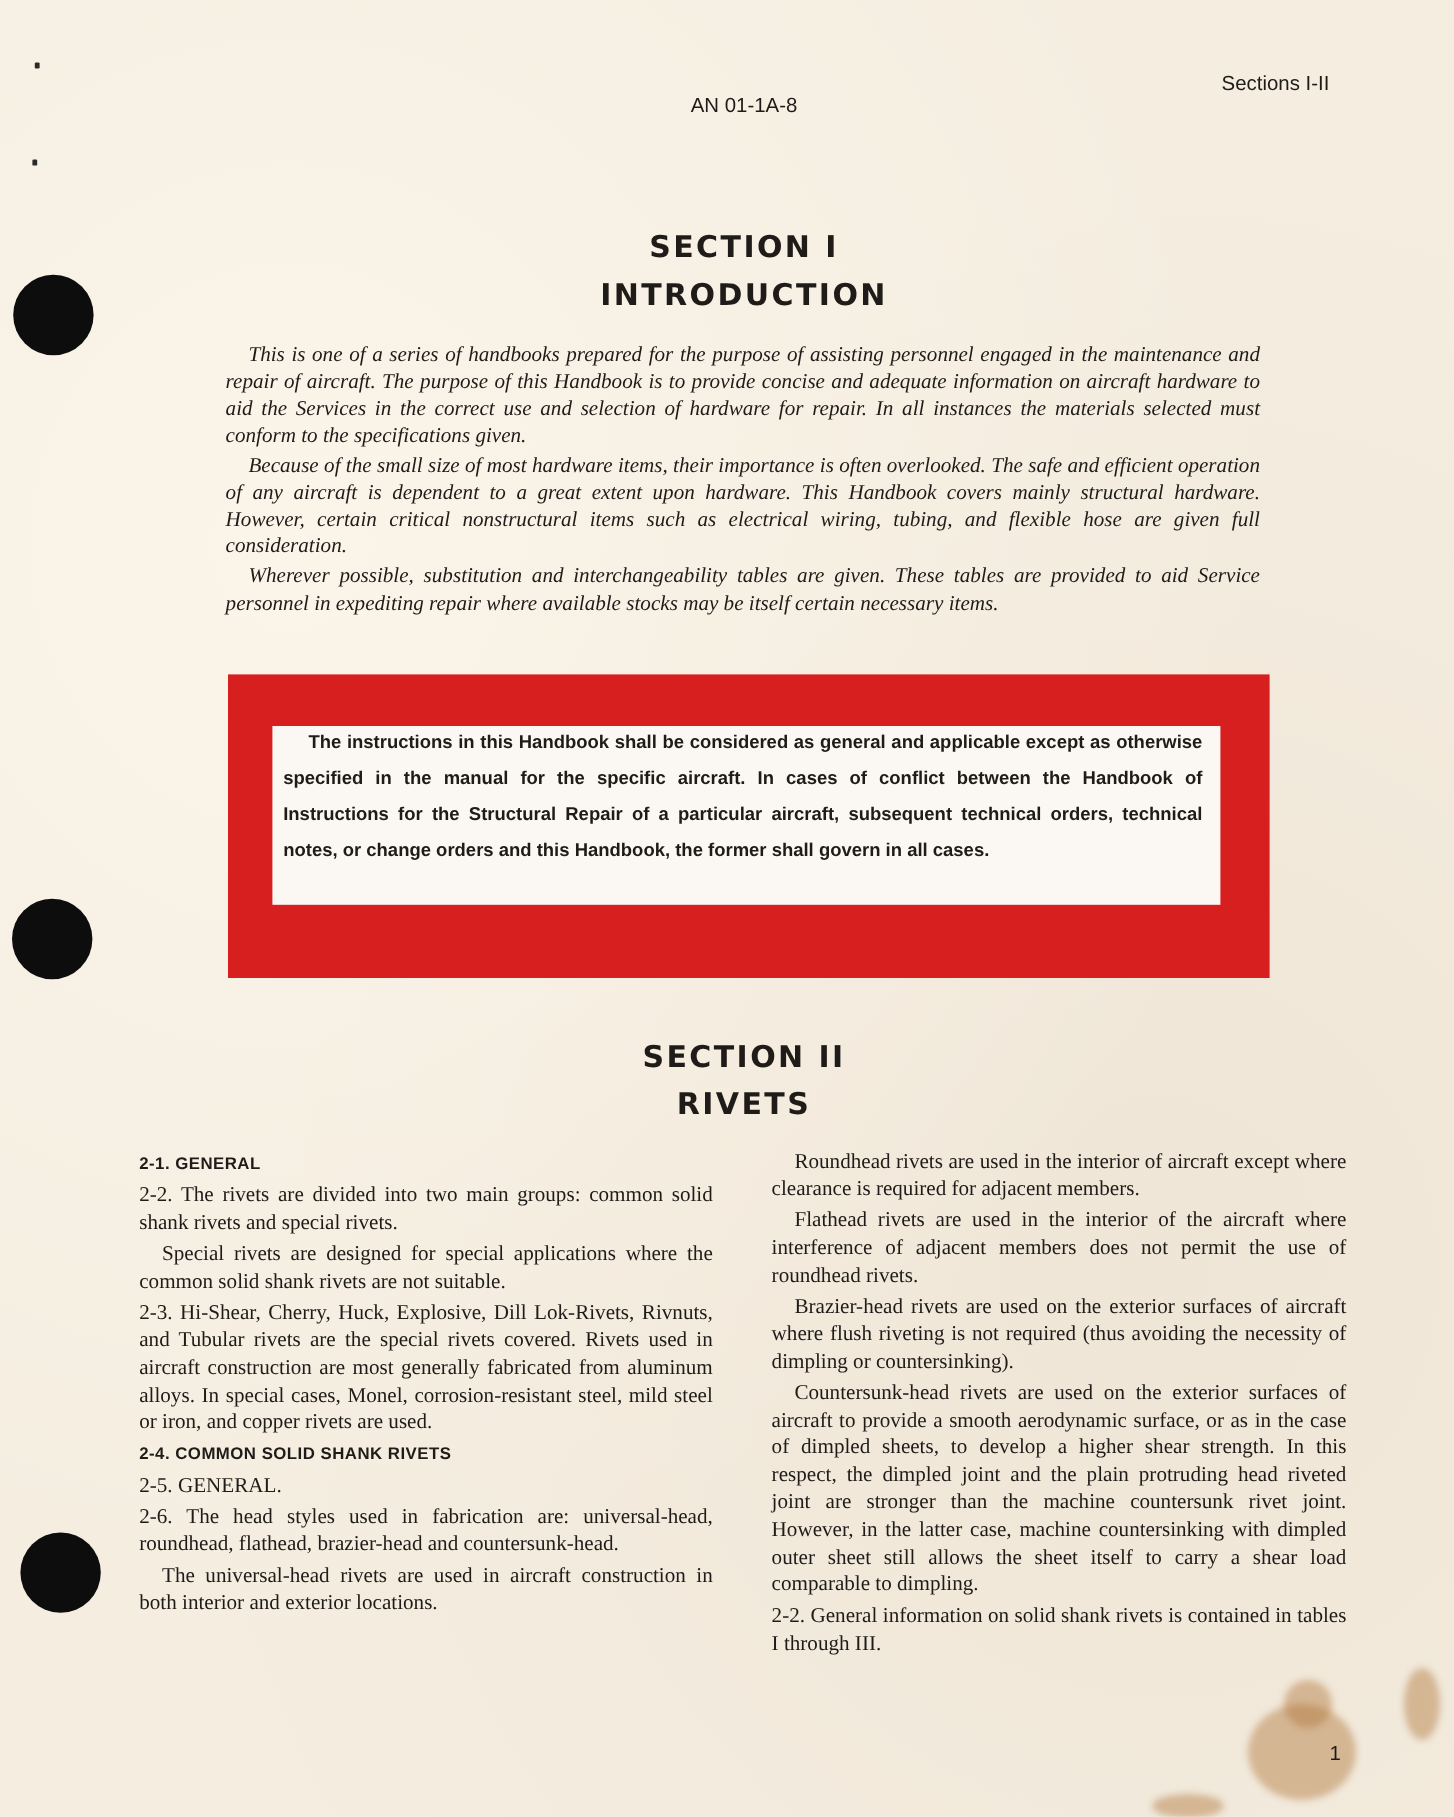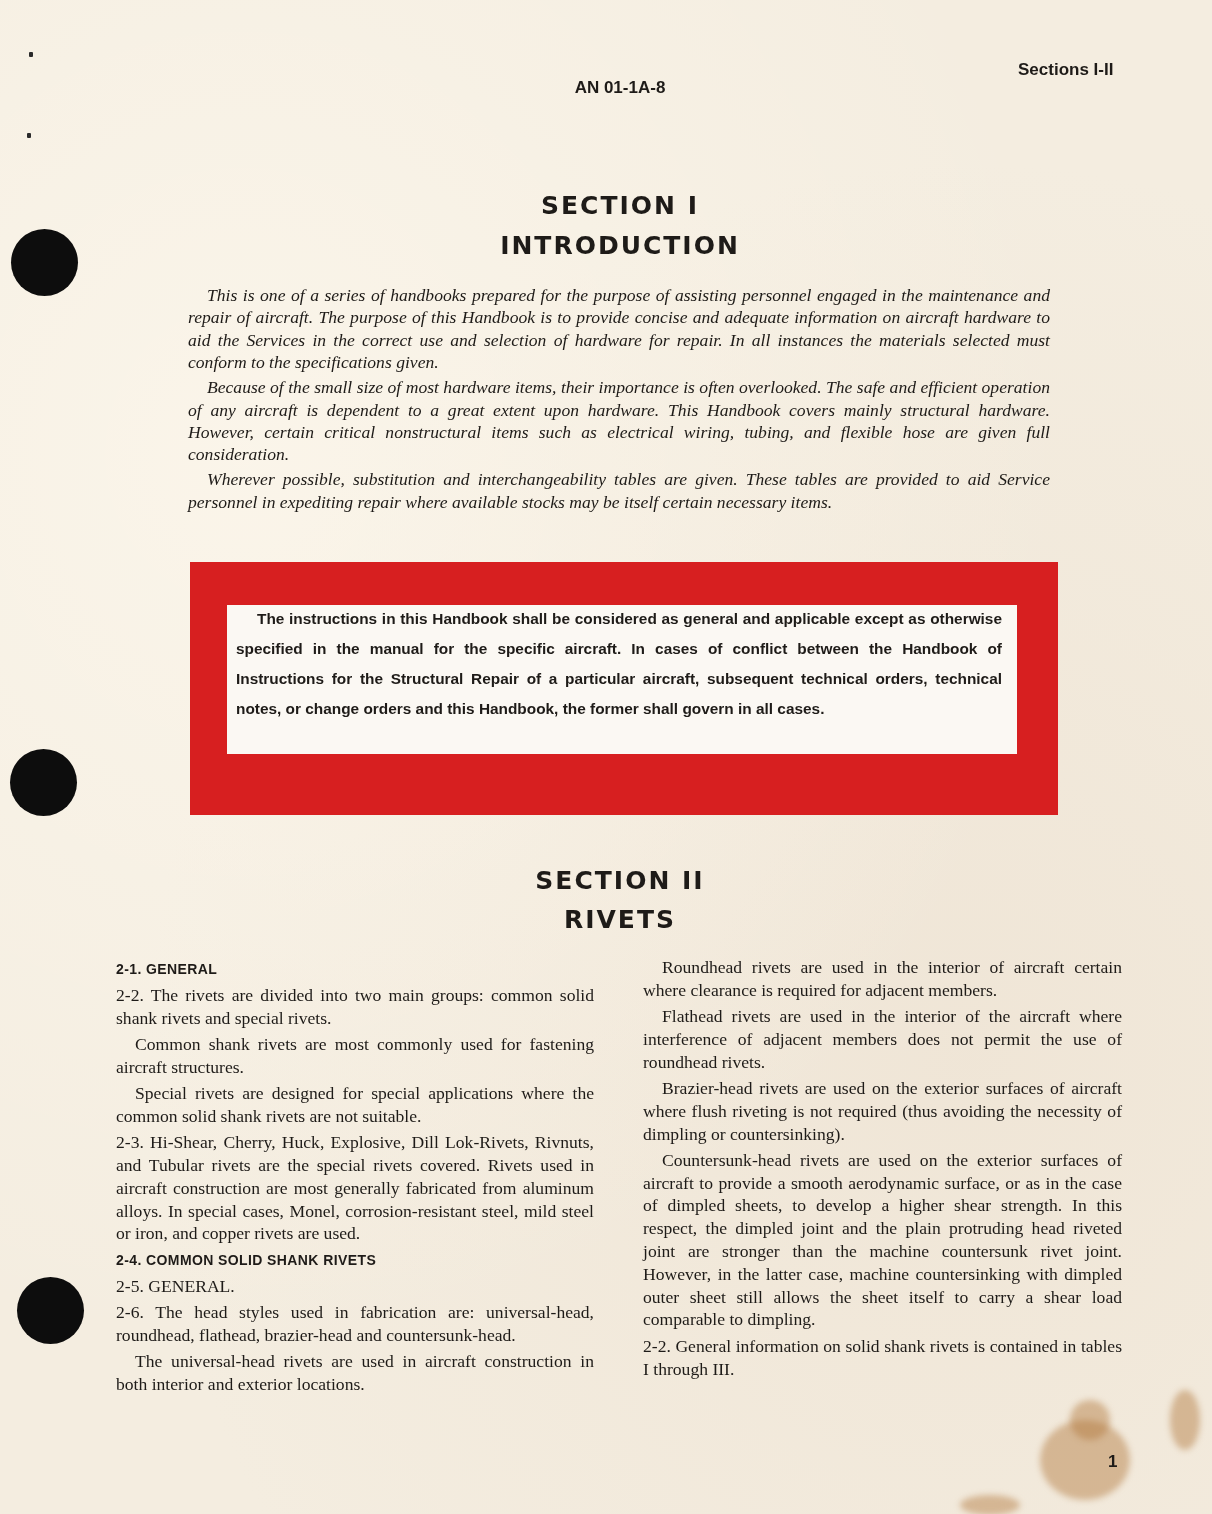--- a/index.html
+++ b/index.html
@@ -6,21 +6,21 @@
   body {
     width:1212px; height:1514px; position:relative; overflow:hidden;
     background:#f4ede0;
     background-image:
       radial-gradient(ellipse at 20% 30%, rgba(255,250,240,0.6), transparent 60%),
       radial-gradient(ellipse at 80% 70%, rgba(235,222,205,0.5), transparent 60%);
     color:#1e1b18;
     font-family:"Liberation Serif", "DejaVu Serif", serif;
   }
   .abs { position:absolute; }
-  .sans { font-family:"Liberation Sans", "DejaVu Sans", sans-serif; font-weight:bold; }
+  .sans { font-family:"Liberation Sans", "DejaVu Sans", sans-serif; font-weight:normal; }
   .hole { position:absolute; border-radius:50%; background:#0d0d0d; }
   .mark { position:absolute; width:4px; height:5px; background:#2a2a2a; border-radius:1px; }
   .header-right { left:1018px; top:60px; font-size:17px; }
   .header-center { left:0; width:1240px; top:78px; text-align:center; font-size:17px; }
   .sec-title { left:0; width:1240px; text-align:center; font-size:25px; letter-spacing:2px; font-family:"DejaVu Sans", sans-serif; font-weight:bold; }
   .intro { left:188px; width:862px; top:284px; font-size:17.6px; line-height:22.4px; text-align:justify;font-style:italic; }
   .intro p { margin:0 0 2.5px 0; text-indent:19px; }
   .redbox { left:190px; top:562px; width:868px; height:253px; background:#d71f20; }
   .whitebox { position:absolute; left:37px; top:43px; width:790px; height:149px; background:#fbf8f3; }
   .whitebox p { margin:0; padding:0 15px 0 9px; font-family:"Liberation Sans", sans-serif; font-weight:bold; font-size:15.4px; line-height:30px; text-align:justify; text-align-last:left; position:relative; top:-1px; }
@@ -64,30 +64,29 @@
     <p style="text-indent:21px;">The instructions in this Handbook shall be considered as general and applicable except as otherwise specified in the manual for the specific aircraft. In cases of conflict between the Handbook of Instructions for the Structural Repair of a particular aircraft, subsequent technical orders, technical notes, or change orders and this Handbook, the former shall govern in all cases.</p>
   </div>
 </div>
 
 <div class="abs sec-title" style="top:866px;">SECTION II</div>
 <div class="abs sec-title" style="top:905px;">RIVETS</div>
 
 <div class="abs col left">
   <h3>2-1. GENERAL</h3>
   <p>2-2. The rivets are divided into two main groups: common solid shank rivets and special rivets.</p>
-  <p class="ind">Common shank rivets are most commonly used for fastening aircraft structures.</p>
   <p class="ind">Special rivets are designed for special applications where the common solid shank rivets are not suitable.</p>
   <p>2-3. Hi-Shear, Cherry, Huck, Explosive, Dill Lok-Rivets, Rivnuts, and Tubular rivets are the special rivets covered. Rivets used in aircraft construction are most generally fabricated from aluminum alloys. In special cases, Monel, corrosion-resistant steel, mild steel or iron, and copper rivets are used.</p>
   <h3>2-4. COMMON SOLID SHANK RIVETS</h3>
   <p>2-5. GENERAL.</p>
   <p>2-6. The head styles used in fabrication are: universal-head, roundhead, flathead, brazier-head and countersunk-head.</p>
   <p class="ind">The universal-head rivets are used in aircraft construction in both interior and exterior locations.</p>
 </div>
 
 <div class="abs col right">
-  <p class="ind">Roundhead rivets are used in the interior of aircraft certain where clearance is required for adjacent members.</p>
+  <p class="ind">Roundhead rivets are used in the interior of aircraft except where clearance is required for adjacent members.</p>
   <p class="ind">Flathead rivets are used in the interior of the aircraft where interference of adjacent members does not permit the use of roundhead rivets.</p>
   <p class="ind">Brazier-head rivets are used on the exterior surfaces of aircraft where flush riveting is not required (thus avoiding the necessity of dimpling or countersinking).</p>
   <p class="ind">Countersunk-head rivets are used on the exterior surfaces of aircraft to provide a smooth aerodynamic surface, or as in the case of dimpled sheets, to develop a higher shear strength. In this respect, the dimpled joint and the plain protruding head riveted joint are stronger than the machine countersunk rivet joint. However, in the latter case, machine countersinking with dimpled outer sheet still allows the sheet itself to carry a shear load comparable to dimpling.</p>
   <p>2-2. General information on solid shank rivets is contained in tables I through III.</p>
 </div>
 
 <div class="abs sans pagenum">1</div>
 
 </body></html>

